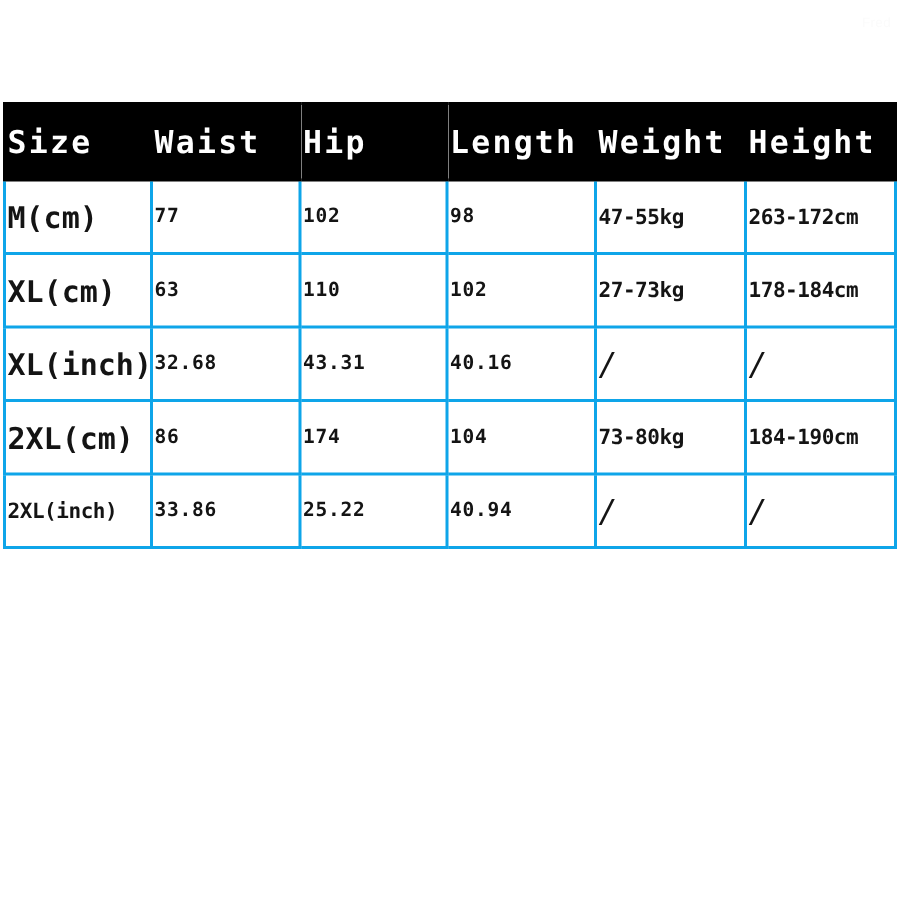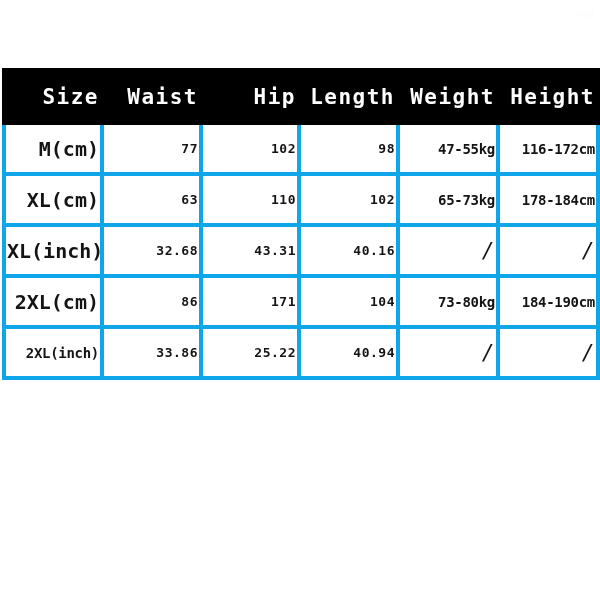--- a/index.html
+++ b/index.html
@@ -42,24 +42,24 @@
 
   table.size-chart col.c-size    { width: 98px; }
   table.size-chart col.c-waist   { width: 99px; }
   table.size-chart col.c-hip     { width: 98px; }
   table.size-chart col.c-length  { width: 99px; }
   table.size-chart col.c-weight  { width: 100px; }
   table.size-chart col.c-height  { width: 100px; }
 
   table.size-chart th,
   table.size-chart td {
-    border: 4px solid #0ea5e9;
+    border: 2px solid #0ea5e9;
     height: 47px;
     padding: 0 1px;
-    text-align: right;
+    text-align: left;
     vertical-align: middle;
     white-space: nowrap;
     overflow: hidden;
   }
 
   table.size-chart thead th {
     background: #000000;
     color: #ffffff;
     border-color: #000000;
     font-size: 21px;
@@ -118,48 +118,48 @@
       </tr>
     </thead>
     <tbody>
 
       <tr>
         <td class="label-cell">M(cm)</td>
         <td>77</td>
         <td>102</td>
         <td>98</td>
         <td class="tight">47-55kg</td>
-        <td class="tight">116-172cm</td>
+        <td class="tight">263-172cm</td>
       </tr>
 
 
 
 
       <tr>
         <td class="label-cell">XL(cm)</td>
         <td>63</td>
         <td>110</td>
         <td>102</td>
-        <td class="tight">65-73kg</td>
+        <td class="tight">27-73kg</td>
         <td class="tight">178-184cm</td>
       </tr>
 
       <tr>
         <td class="label-cell">XL(inch)</td>
         <td>32.68</td>
         <td>43.31</td>
         <td>40.16</td>
         <td class="slash">/</td>
         <td class="slash">/</td>
       </tr>
 
       <tr>
         <td class="label-cell">2XL(cm)</td>
         <td>86</td>
-        <td>171</td>
+        <td>174</td>
         <td>104</td>
         <td class="tight">73-80kg</td>
         <td class="tight">184-190cm</td>
       </tr>
 
       <tr>
         <td class="label-cell tight">2XL(inch)</td>
         <td>33.86</td>
         <td>25.22</td>
         <td>40.94</td>

